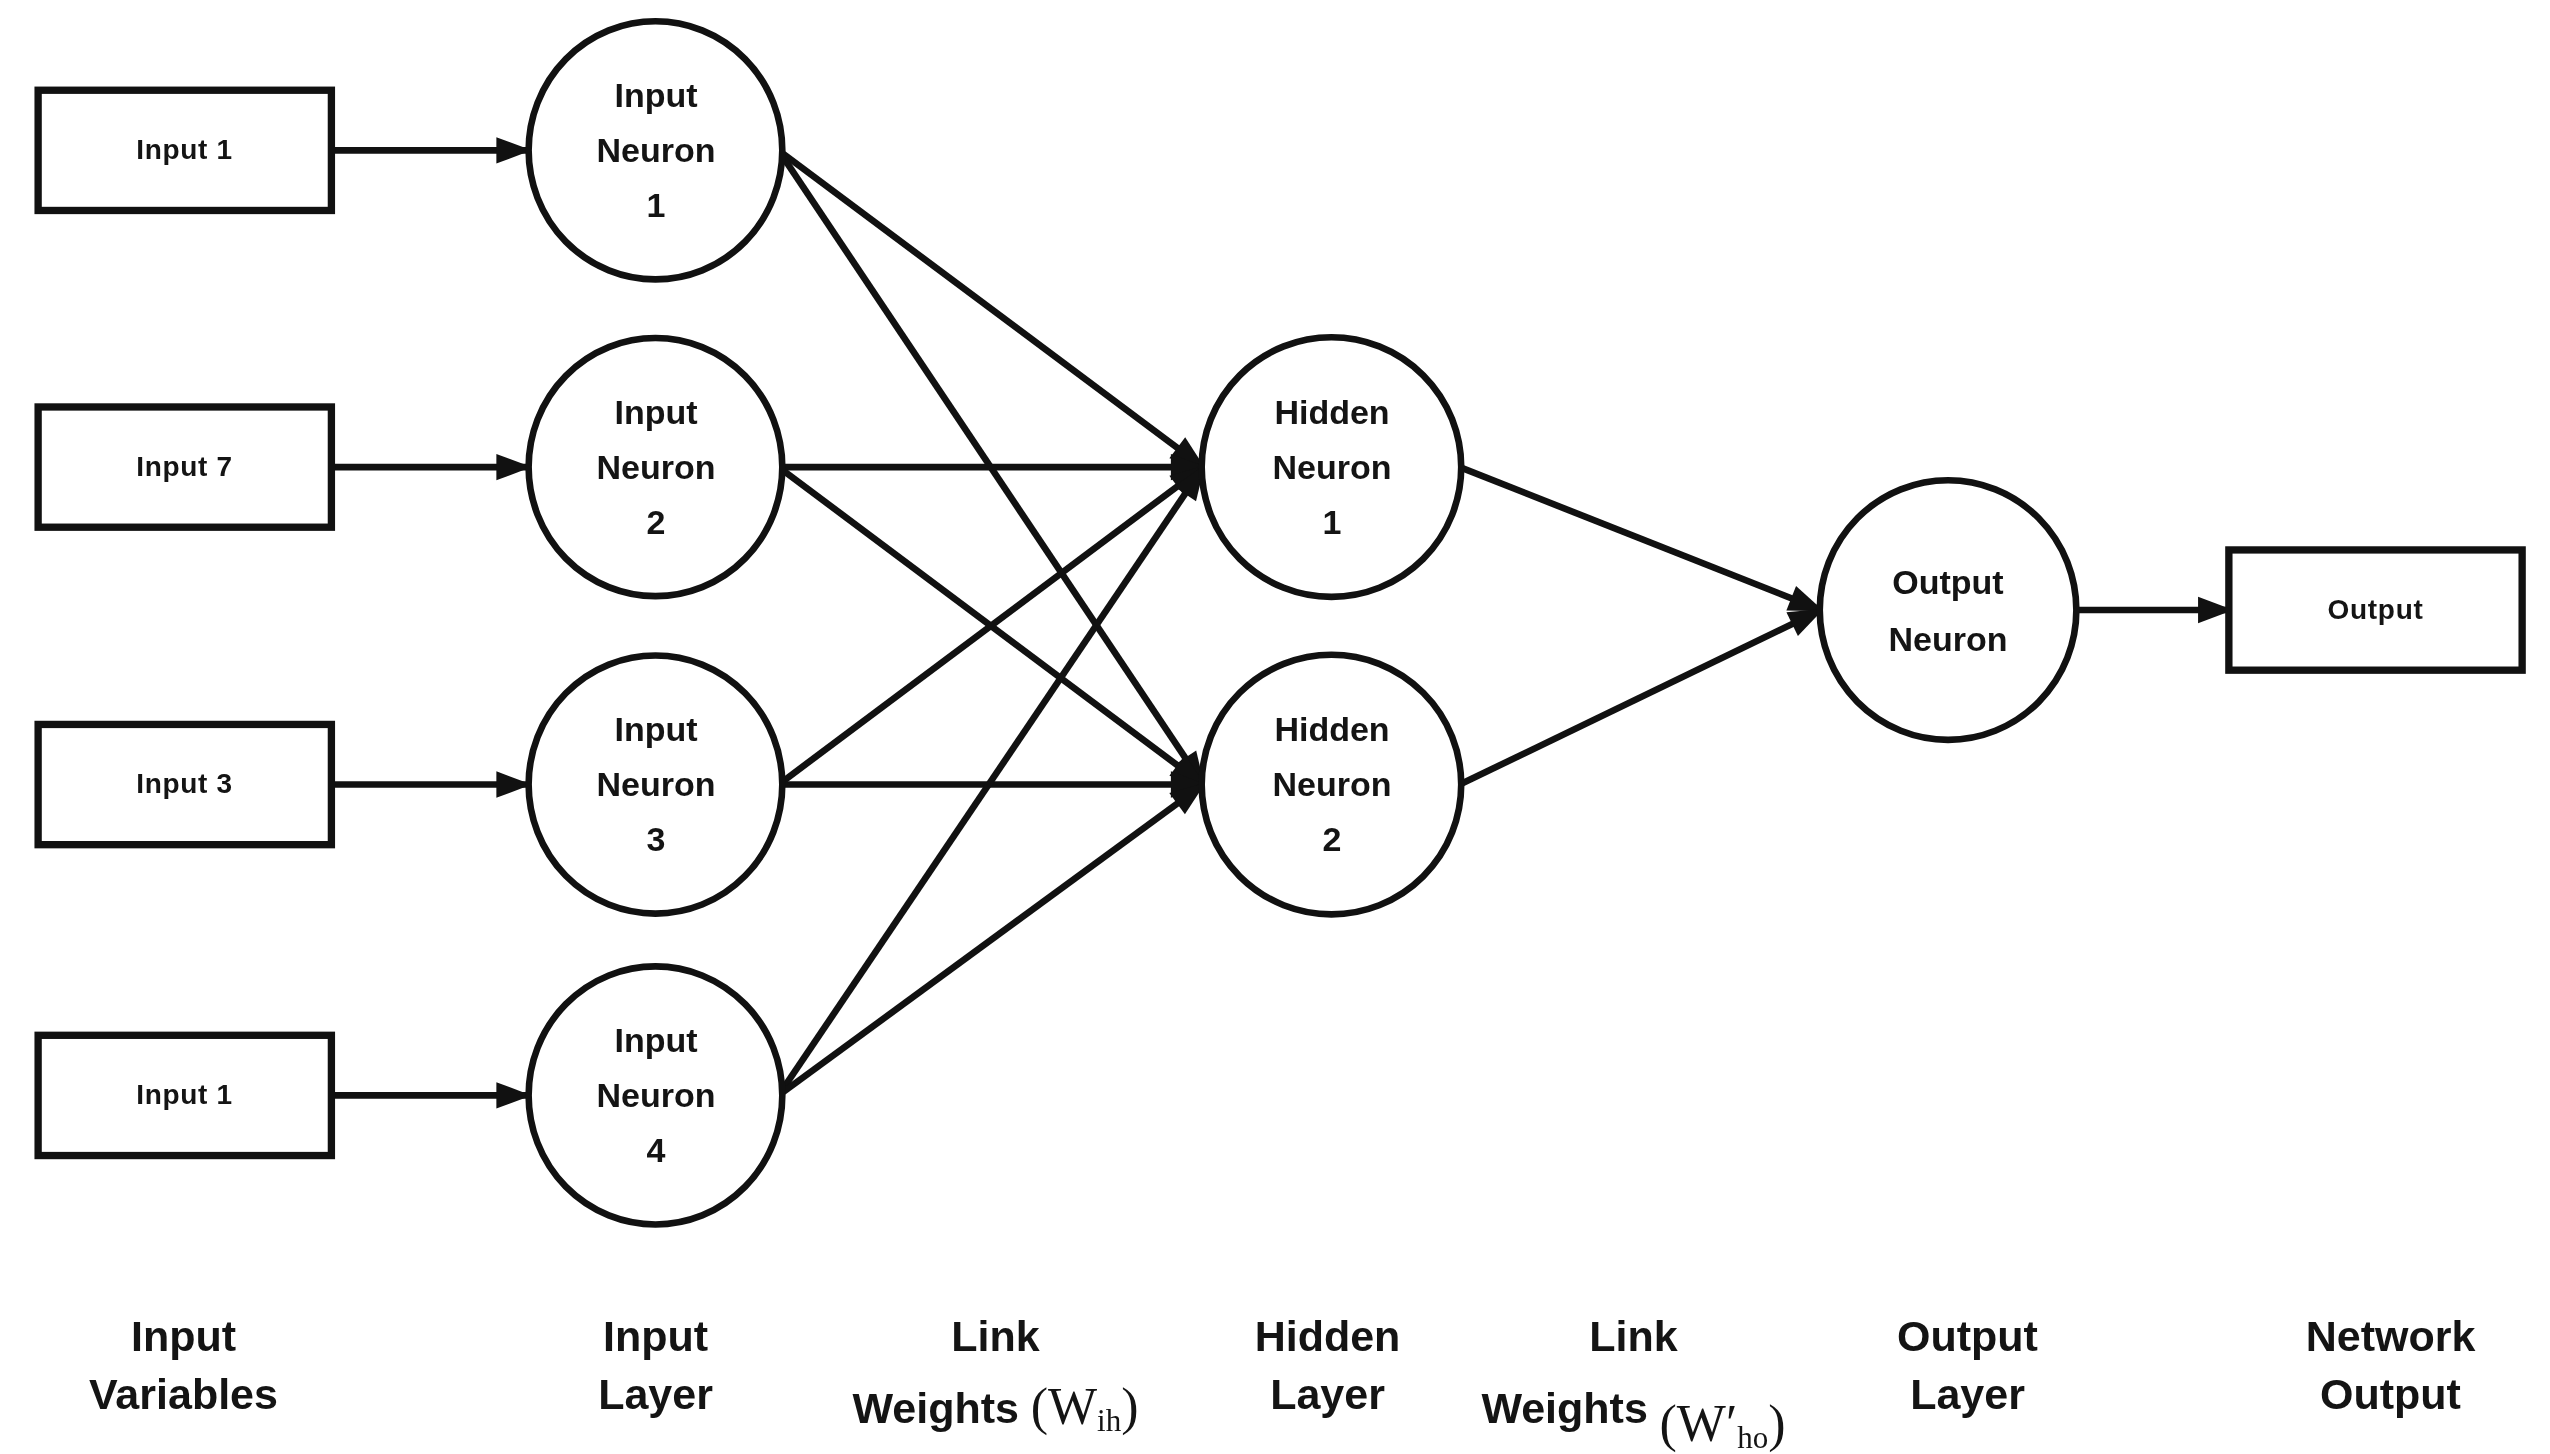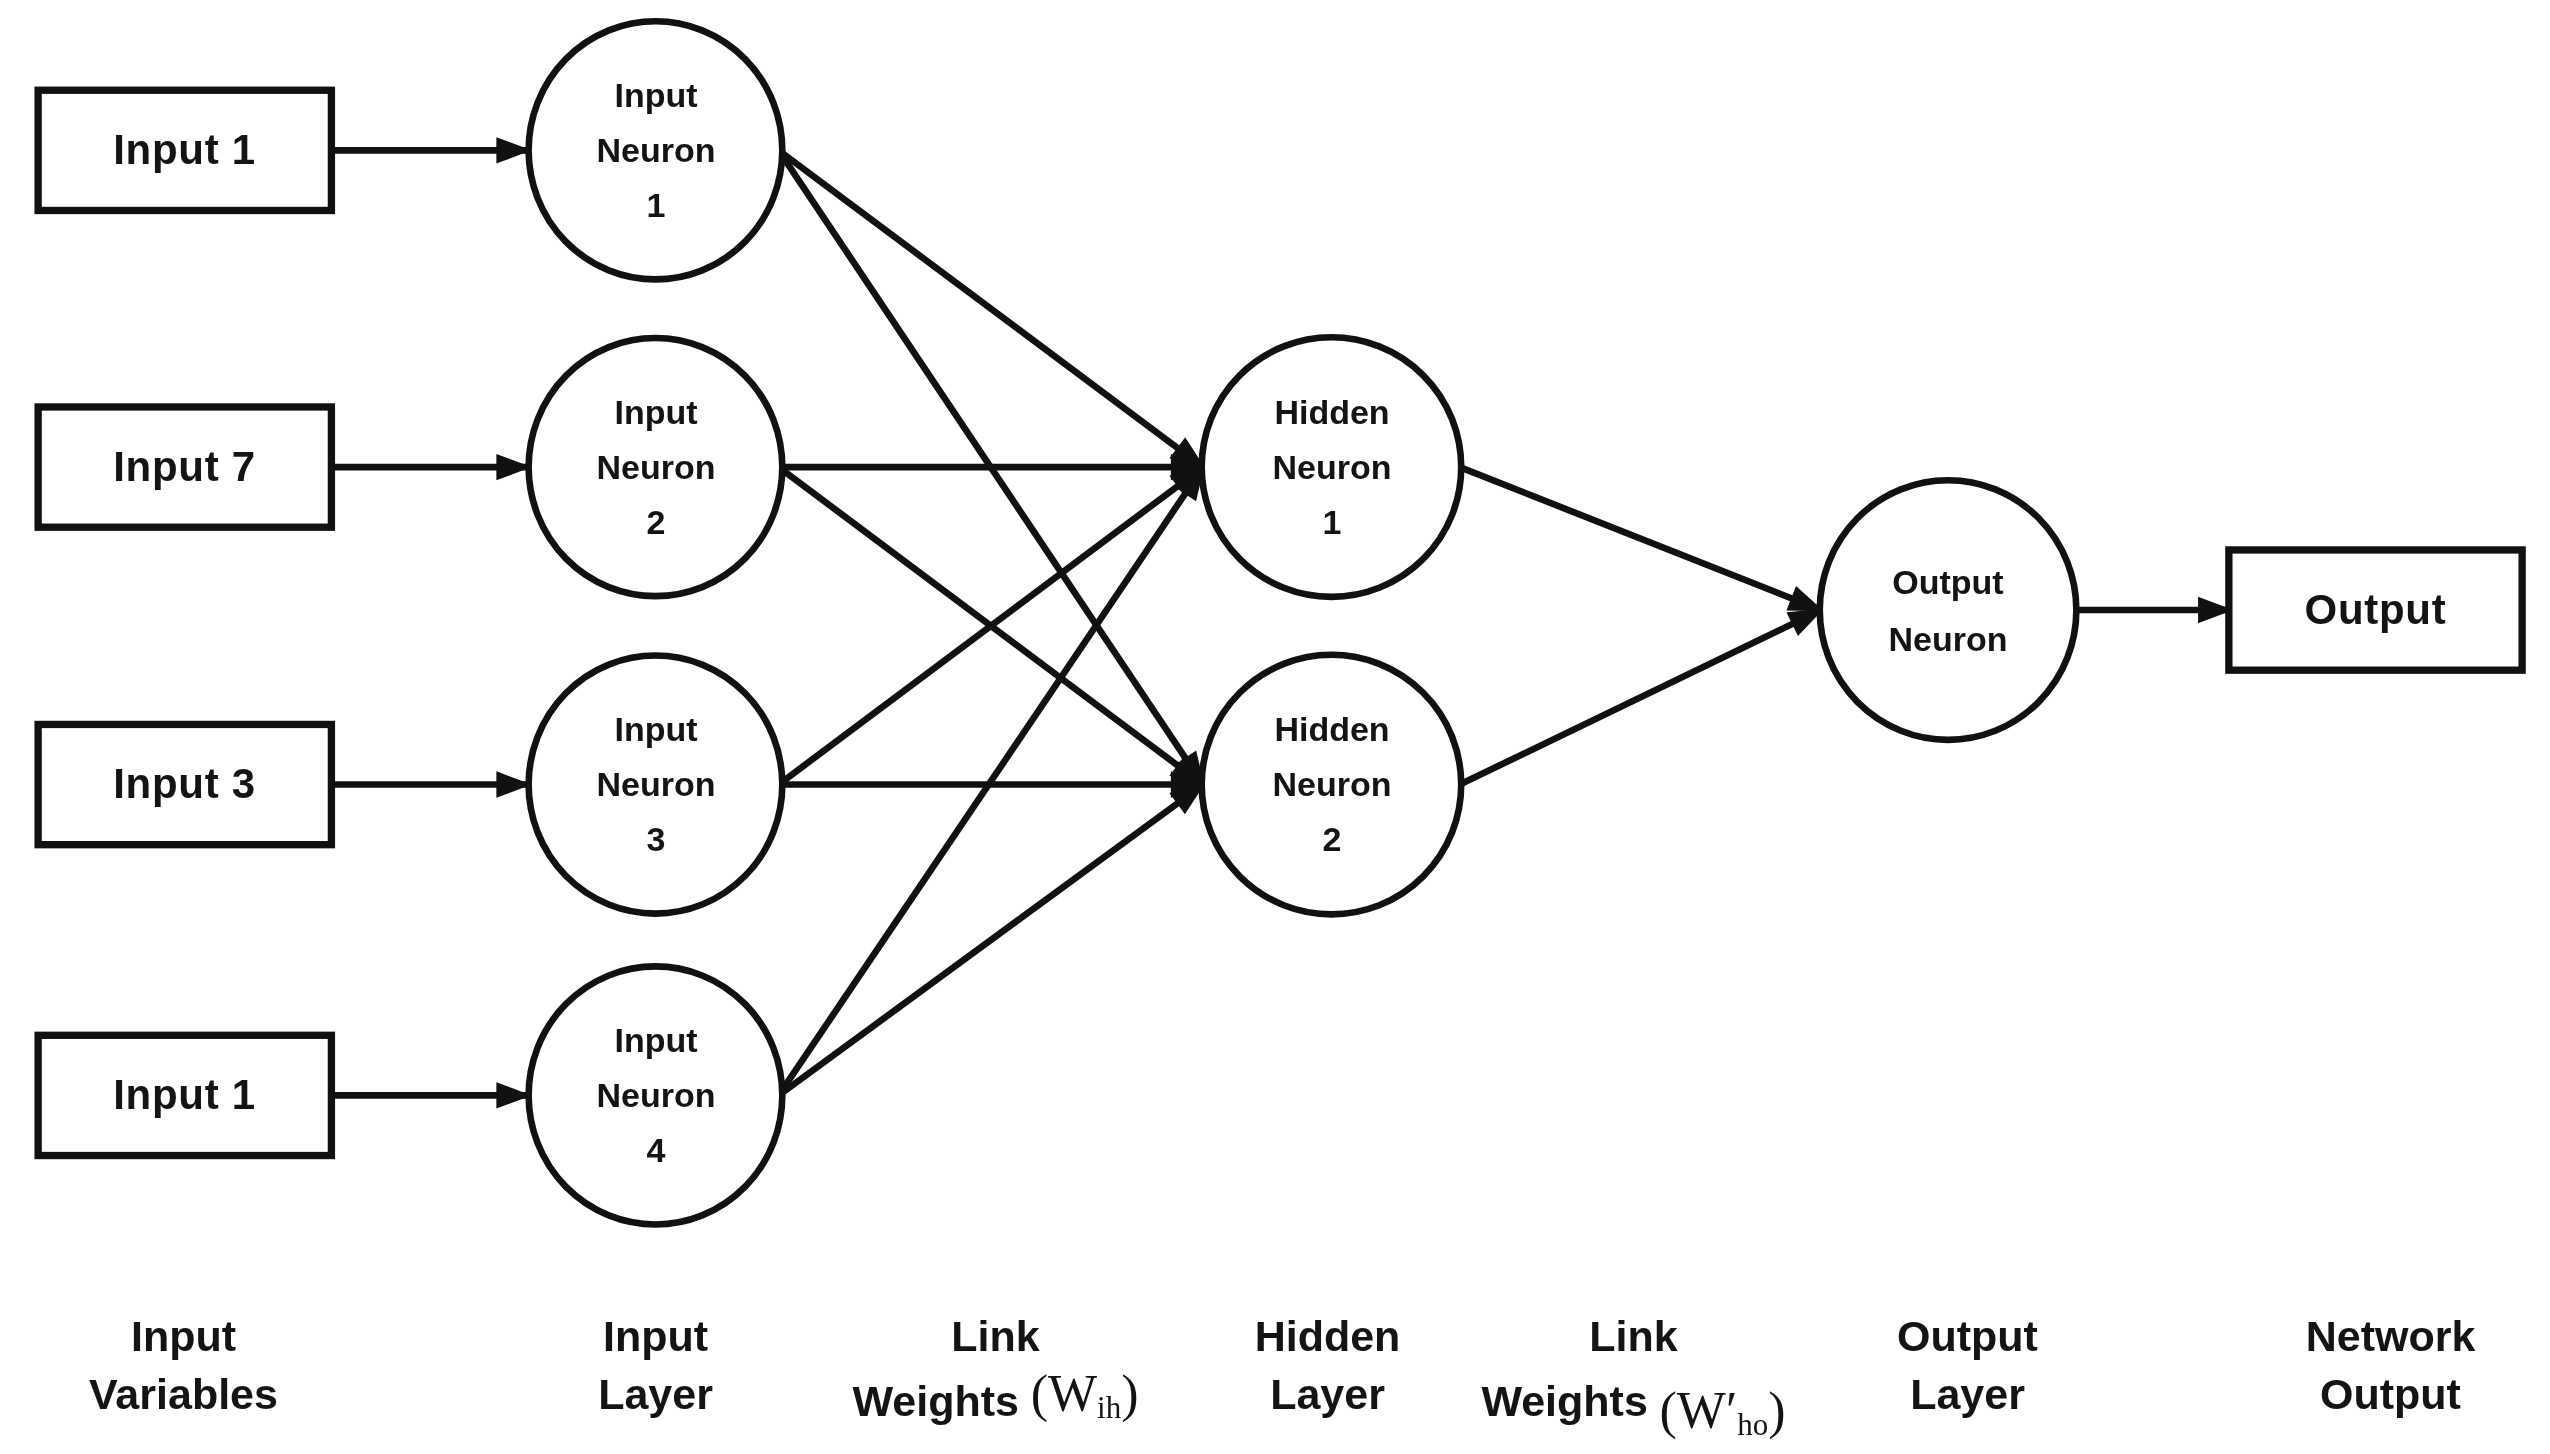--- a/index.html
+++ b/index.html
@@ -12,21 +12,21 @@
     font-family: "Liberation Sans", sans-serif;
     color: #141414;
   }
   svg.diagram { position: absolute; left: 0; top: 0; width: 2550px; height: 1454px; }
 
   .box-label {
     position: absolute;
     display: flex;
     align-items: center;
     justify-content: center;
-    font-size: 42px;
+    font-size: 28px;
     font-weight: bold;
     letter-spacing: 0.7px;
   }
   .neuron-label {
     position: absolute;
     display: flex;
     flex-direction: column;
     align-items: center;
     justify-content: center;
     text-align: center;
@@ -47,20 +47,21 @@
     font-weight: bold;
     line-height: 58px;
   }
   .fl-row { display: flex; align-items: center; justify-content: center; }
   .math {
     font-family: "Liberation Serif", serif;
     font-weight: normal;
     font-size: 52px;
     margin-left: 11.7px;
     white-space: nowrap;
+    margin-top: 13px;
   }
   .math .msub { font-size: 31px; vertical-align: -7.3px; }
   .math.lower { position: relative; top: 17px; }
 </style>
 </head>
 <body>
 
 <div class="canvas">
 
   <svg class="diagram" viewBox="0 0 3478 1983">

